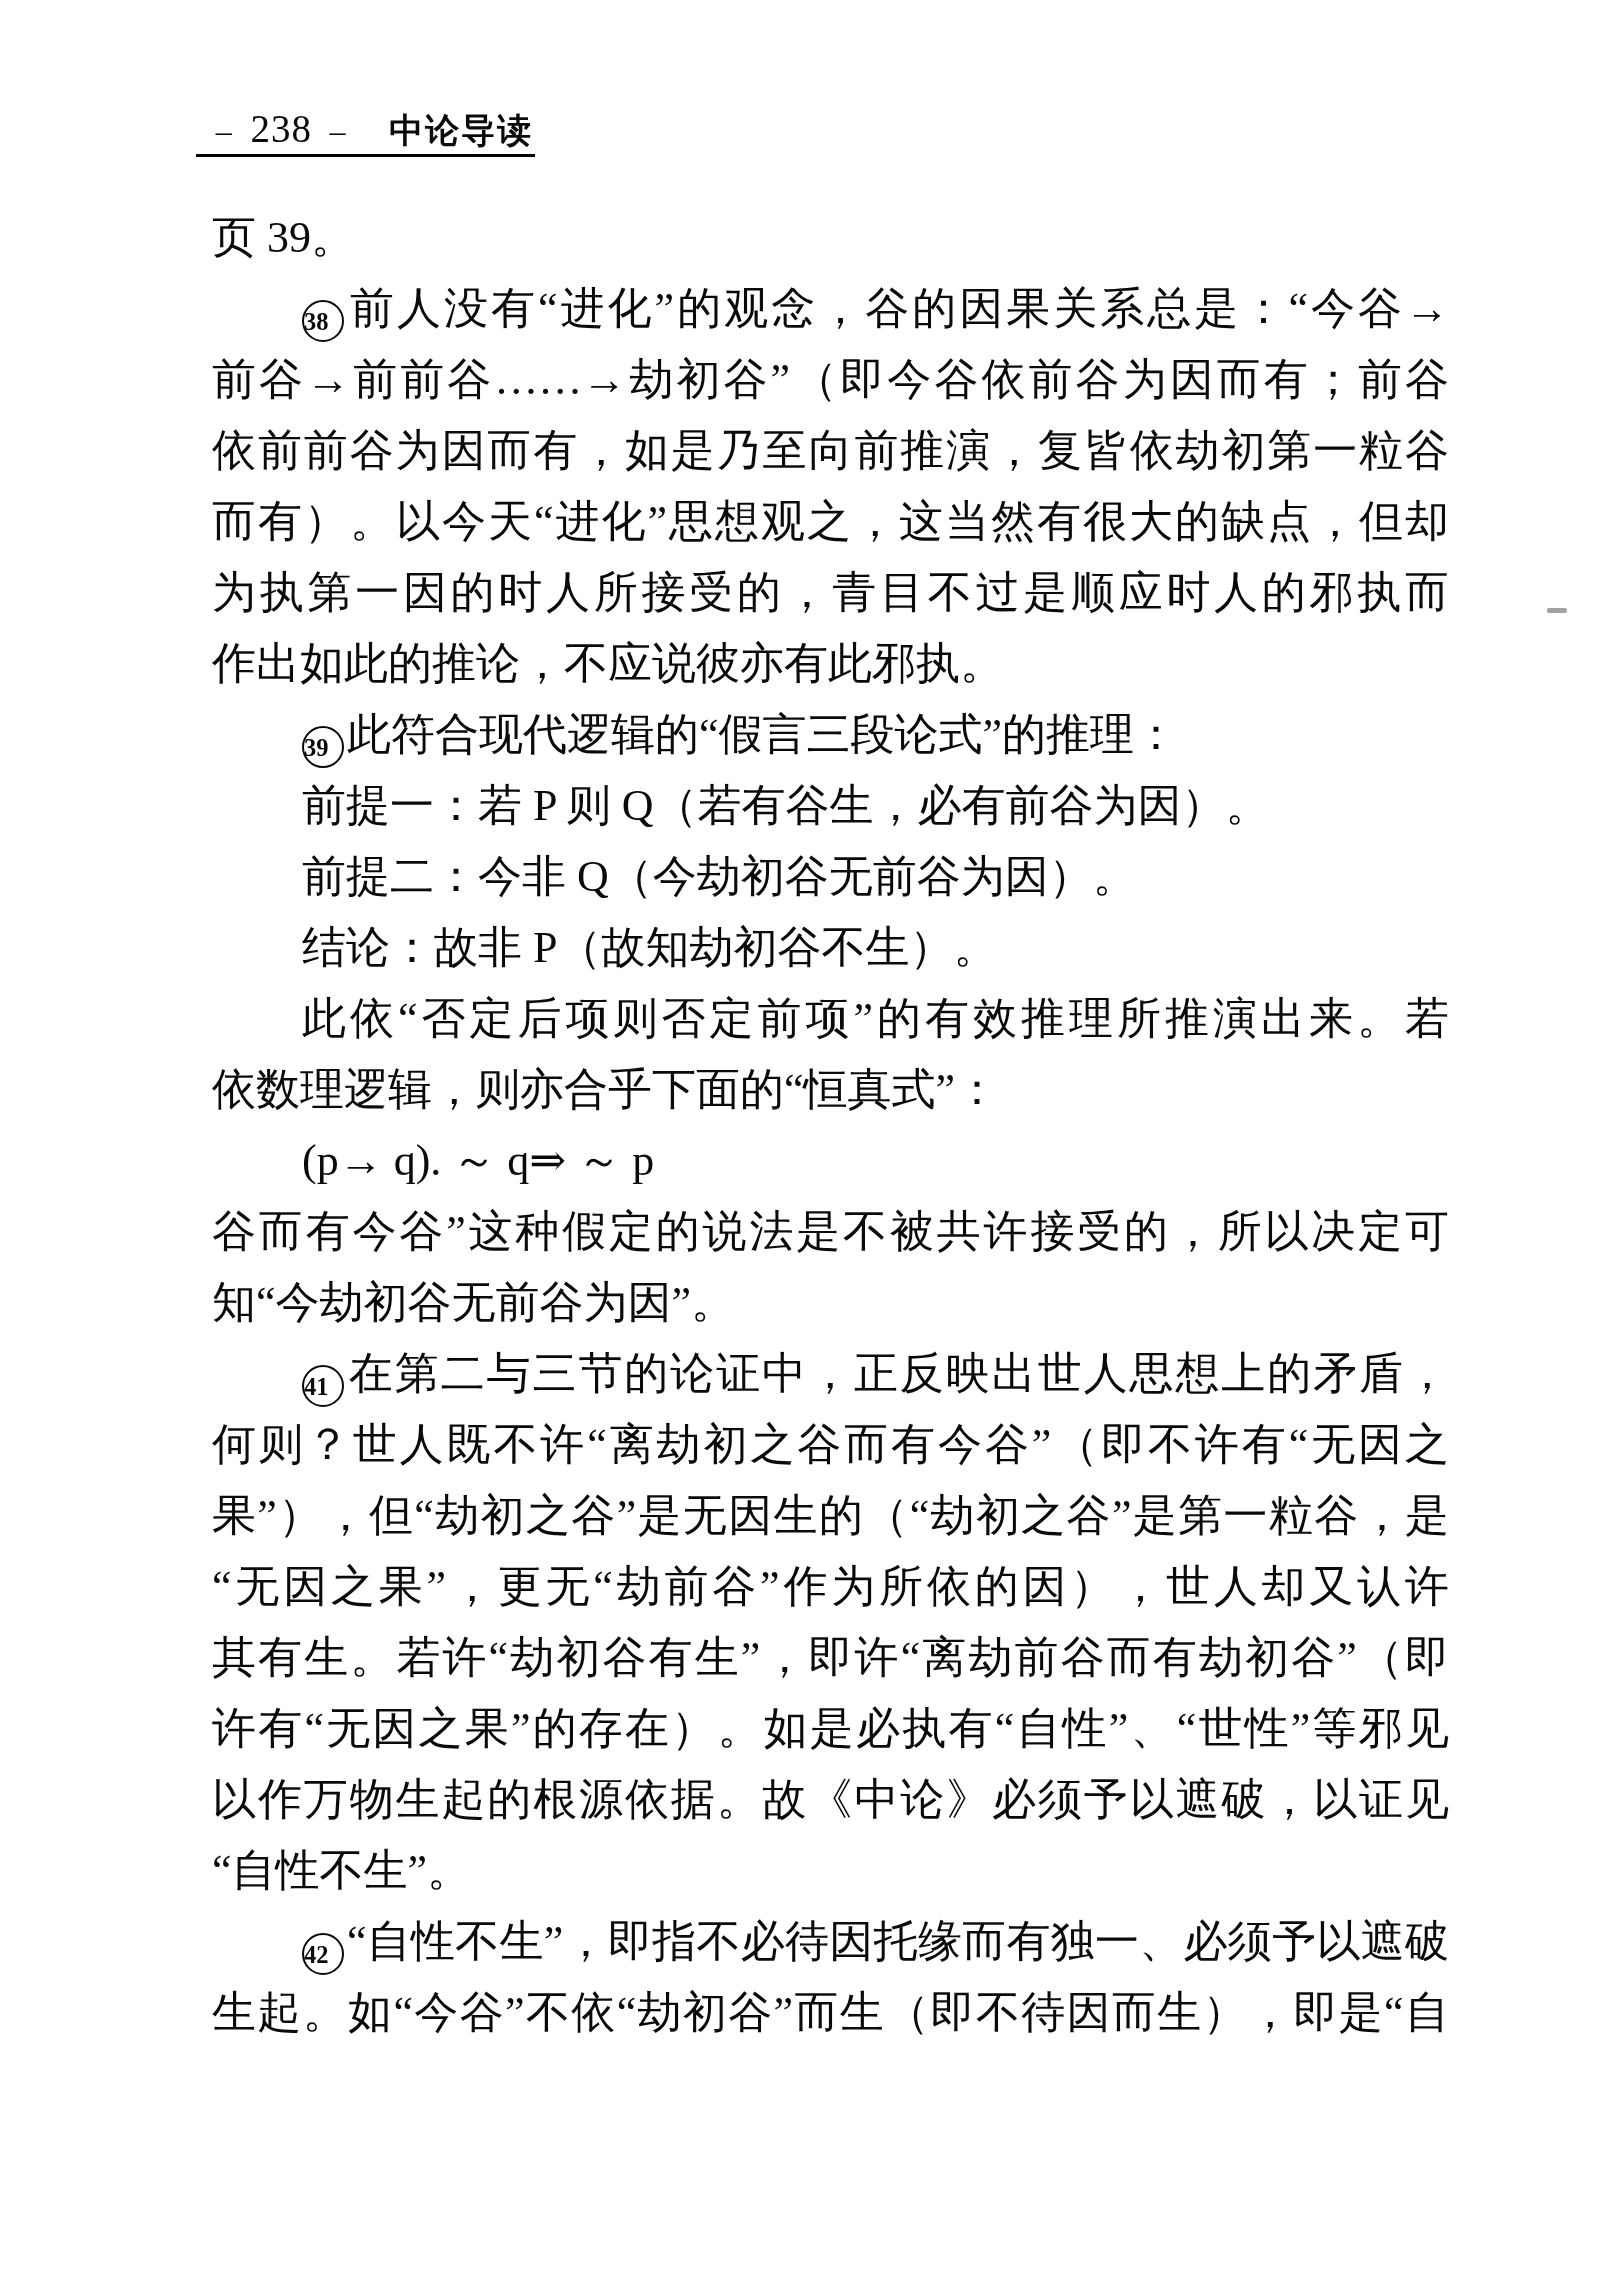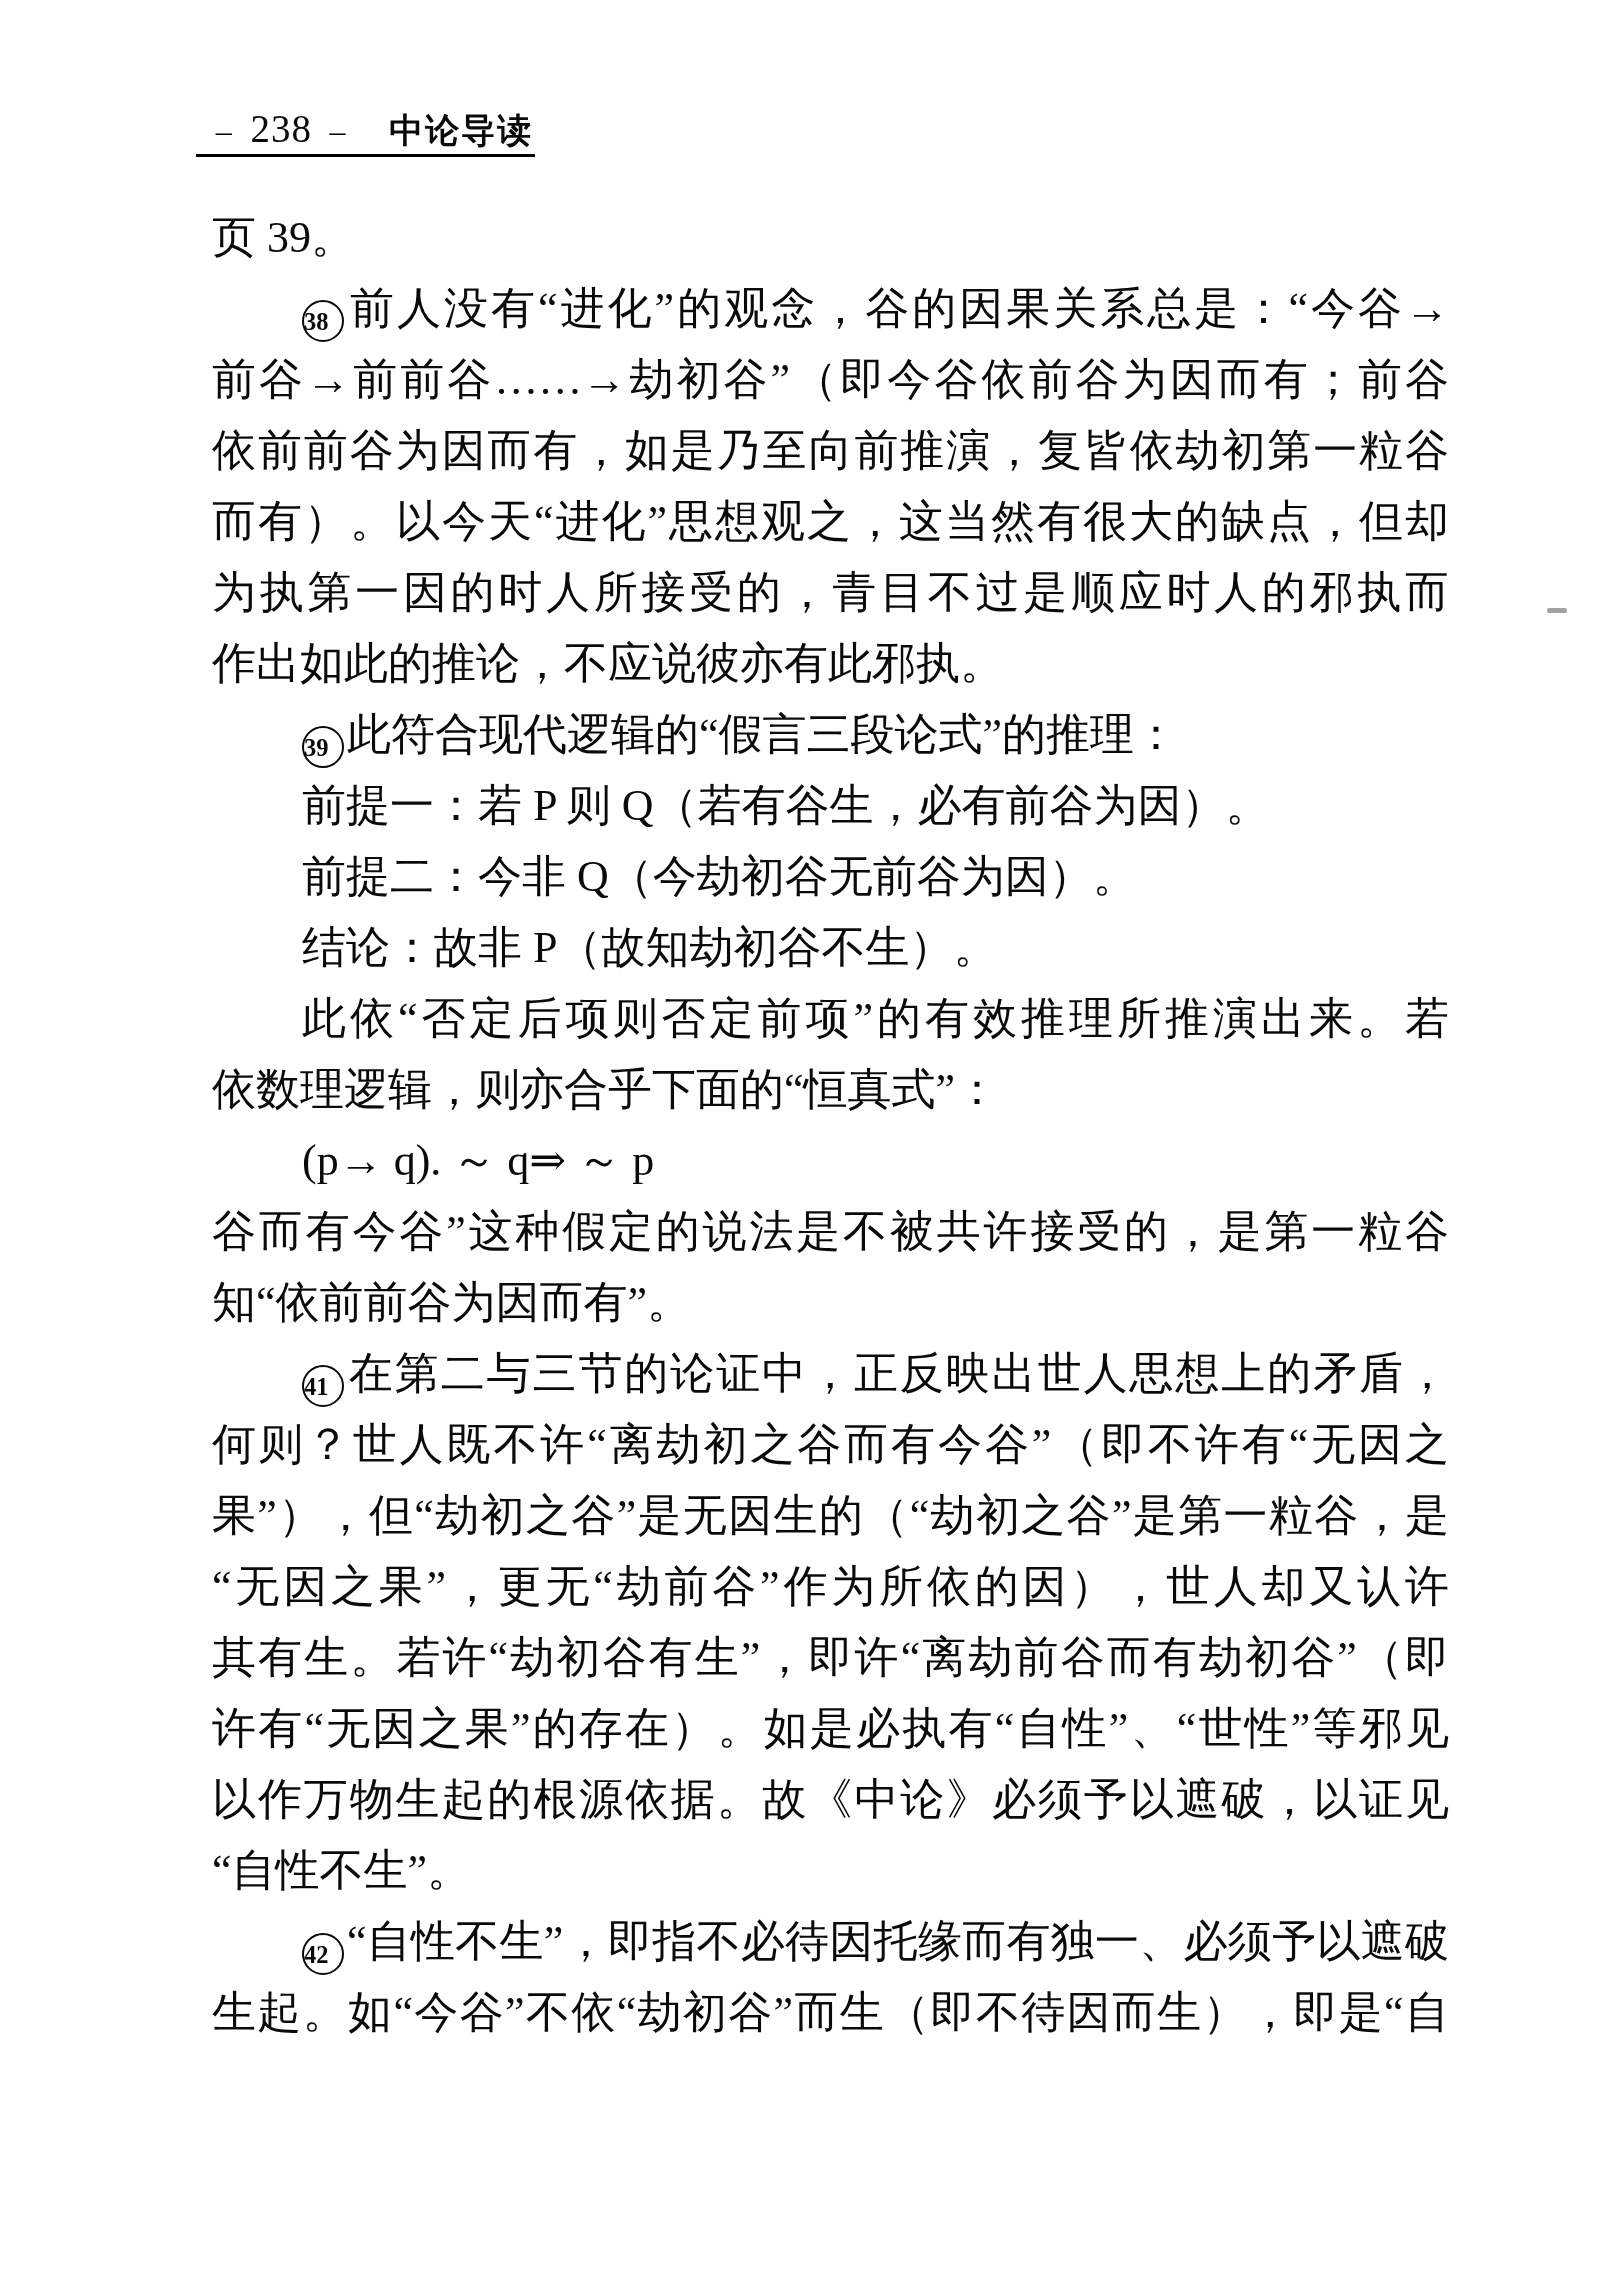--- a/index.html
+++ b/index.html
@@ -102,22 +102,22 @@
       <div class="line fill"><span>而有）。以今天“进化”思想观之，这当然有很大的缺点，但却</span></div>
       <div class="line fill"><span>为执第一因的时人所接受的，青目不过是顺应时人的邪执而</span></div>
       <div class="line"><span>作出如此的推论，不应说彼亦有此邪执。</span></div>
       <div class="line ind"><span class="circ">39</span><span>此符合现代逻辑的“假言三段论式”的推理：</span></div>
       <div class="line ind"><span>前提一：若 P 则 Q（若有谷生，必有前谷为因）。</span></div>
       <div class="line ind"><span>前提二：今非 Q（今劫初谷无前谷为因）。</span></div>
       <div class="line ind"><span>结论：故非 P（故知劫初谷不生）。</span></div>
       <div class="line fill ind"><span>此依“否定后项则否定前项”的有效推理所推演出来。若</span></div>
       <div class="line"><span>依数理逻辑，则亦合乎下面的“恒真式”：</span></div>
       <div class="line ind"><span>(p→ q). ～ q⇒ ～ p</span></div>
-      <div class="line fill"><span>谷而有今谷”这种假定的说法是不被共许接受的，是第一粒谷</span></div>
-      <div class="line"><span>知“依前前谷为因而有”。</span></div>
+      <div class="line fill"><span>谷而有今谷”这种假定的说法是不被共许接受的，所以决定可</span></div>
+      <div class="line"><span>知“今劫初谷无前谷为因”。</span></div>
       <div class="line fill ind"><span class="circ">41</span><span>在第二与三节的论证中，正反映出世人思想上的矛盾，</span></div>
       <div class="line fill"><span>何则？世人既不许“离劫初之谷而有今谷”（即不许有“无因之</span></div>
       <div class="line fill"><span>果”），但“劫初之谷”是无因生的（“劫初之谷”是第一粒谷，是</span></div>
       <div class="line fill"><span>“无因之果”，更无“劫前谷”作为所依的因），世人却又认许</span></div>
       <div class="line fill"><span>其有生。若许“劫初谷有生”，即许“离劫前谷而有劫初谷”（即</span></div>
       <div class="line fill"><span>许有“无因之果”的存在）。如是必执有“自性”、“世性”等邪见</span></div>
       <div class="line fill"><span>以作万物生起的根源依据。故《中论》必须予以遮破，以证见</span></div>
       <div class="line"><span>“自性不生”。</span></div>
       <div class="line fill ind"><span class="circ">42</span><span>“自性不生”，即指不必待因托缘而有独一、必须予以遮破</span></div>
       <div class="line fill"><span>生起。如“今谷”不依“劫初谷”而生（即不待因而生），即是“自</span></div>

